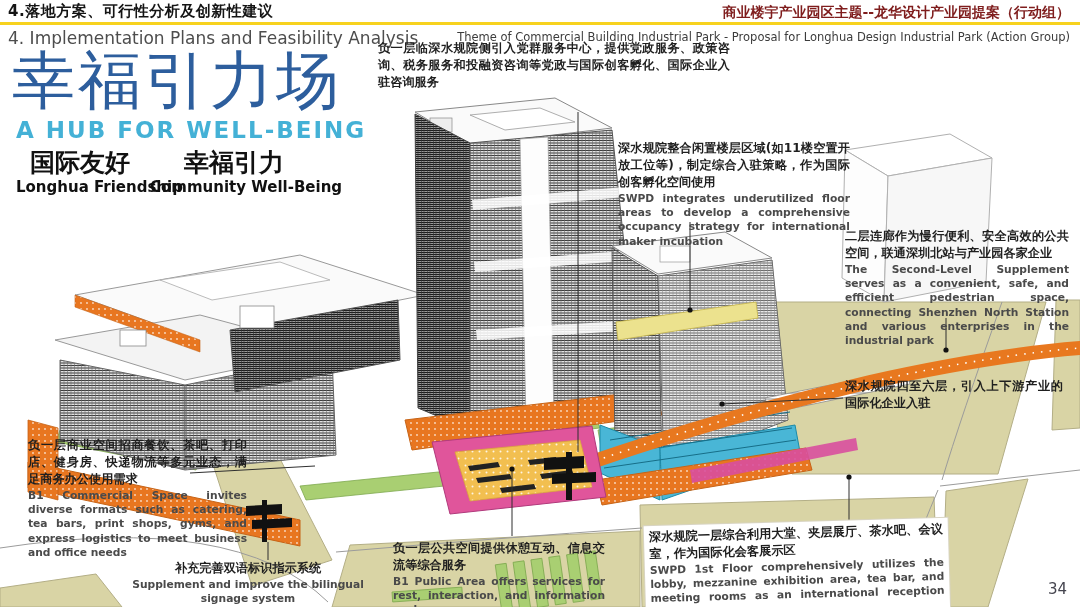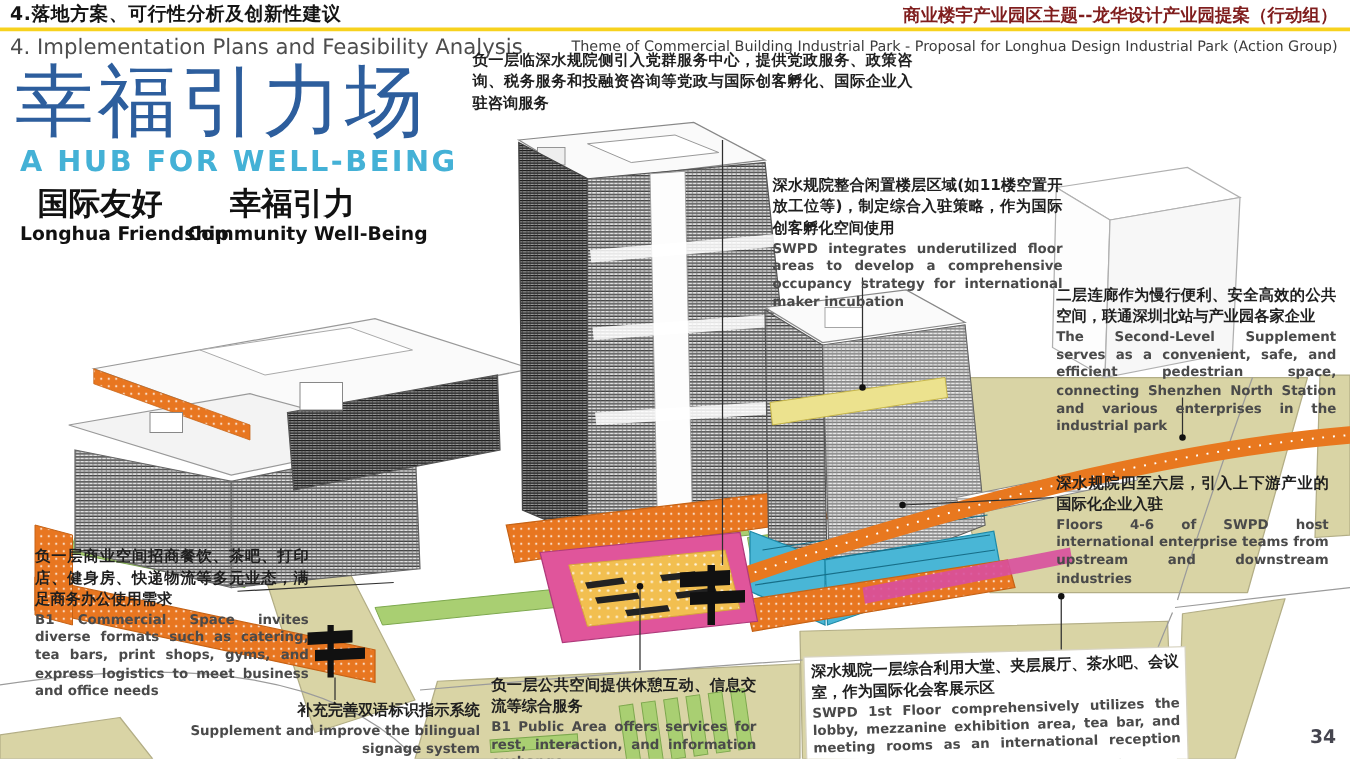--- a/index.html
+++ b/index.html
@@ -27,22 +27,22 @@
   .callout .zh{font-size:12.2px;font-weight:bold;color:#1f1f1f;line-height:1.4;text-align:justify;}
   .callout .en{font-size:10.7px;font-weight:600;color:#4a4a4a;line-height:1.32;text-align:justify;margin-top:1px;}
   .c1{left:378px;top:40px;width:352px;}
   .c2{left:618px;top:140px;width:232px;}
   .c3{left:845px;top:228px;width:224px;}
   .c4{left:845px;top:378px;width:218px;}
   .c5{left:28px;top:437px;width:219px;}
   .c6{left:393px;top:540px;width:212px;}
   .c7{left:645px;top:522px;width:294px;background:#ffffff;padding:3px 5px 5px 5px;transform:rotate(-1.6deg);box-shadow:0 0 0 1px #d8d4c2;}
   .c8{left:112px;top:560px;width:272px;text-align:center;}
-  .c8 .zh,.c8 .en{text-align:right;}
-  .page-num{left:1048px;top:580px;font-size:15px;font-weight:bold;color:#45454f;z-index:2;}
+  .c8 .zh,.c8 .en{text-align:center;}
+  .page-num{left:1048px;top:580px;font-size:15px;font-weight:normal;color:#45454f;z-index:2;}
   .render-layer{left:0;top:0;z-index:0;}
   .txt-layer{z-index:2;}
 </style>
 </head>
 <body>
 
 <svg class="abs render-layer" width="1080" height="607" viewBox="0 0 1080 607">
   <defs>
     <pattern id="fac" width="7" height="5" patternUnits="userSpaceOnUse">
       <rect width="7" height="5" fill="#e3e3e3"></rect>
@@ -216,21 +216,20 @@
 <div class="callout c2">
   <div class="zh">深水规院整合闲置楼层区域(如11楼空置开放工位等)，制定综合入驻策略，作为国际创客孵化空间使用</div>
   <div class="en">SWPD integrates underutilized floor areas to develop a comprehensive occupancy strategy for international maker incubation</div>
 </div>
 <div class="callout c3">
   <div class="zh">二层连廊作为慢行便利、安全高效的公共空间，联通深圳北站与产业园各家企业</div>
   <div class="en">The Second-Level Supplement serves as a convenient, safe, and efficient pedestrian space, connecting Shenzhen North Station and various enterprises in the industrial park</div>
 </div>
 <div class="callout c4">
   <div class="zh">深水规院四至六层，引入上下游产业的国际化企业入驻</div>
-  <div class="en">Floors 4-6 of SWPD host international enterprise teams from upstream and downstream industries</div>
 </div>
 <div class="callout c5">
   <div class="zh">负一层商业空间招商餐饮、茶吧、打印店、健身房、快递物流等多元业态，满足商务办公使用需求</div>
   <div class="en">B1 Commercial Space invites diverse formats such as catering, tea bars, print shops, gyms, and express logistics to meet business and office needs</div>
 </div>
 <div class="callout c6">
   <div class="zh">负一层公共空间提供休憩互动、信息交流等综合服务</div>
   <div class="en">B1 Public Area offers services for rest, interaction, and information exchange</div>
 </div>
 <div class="callout c7">

